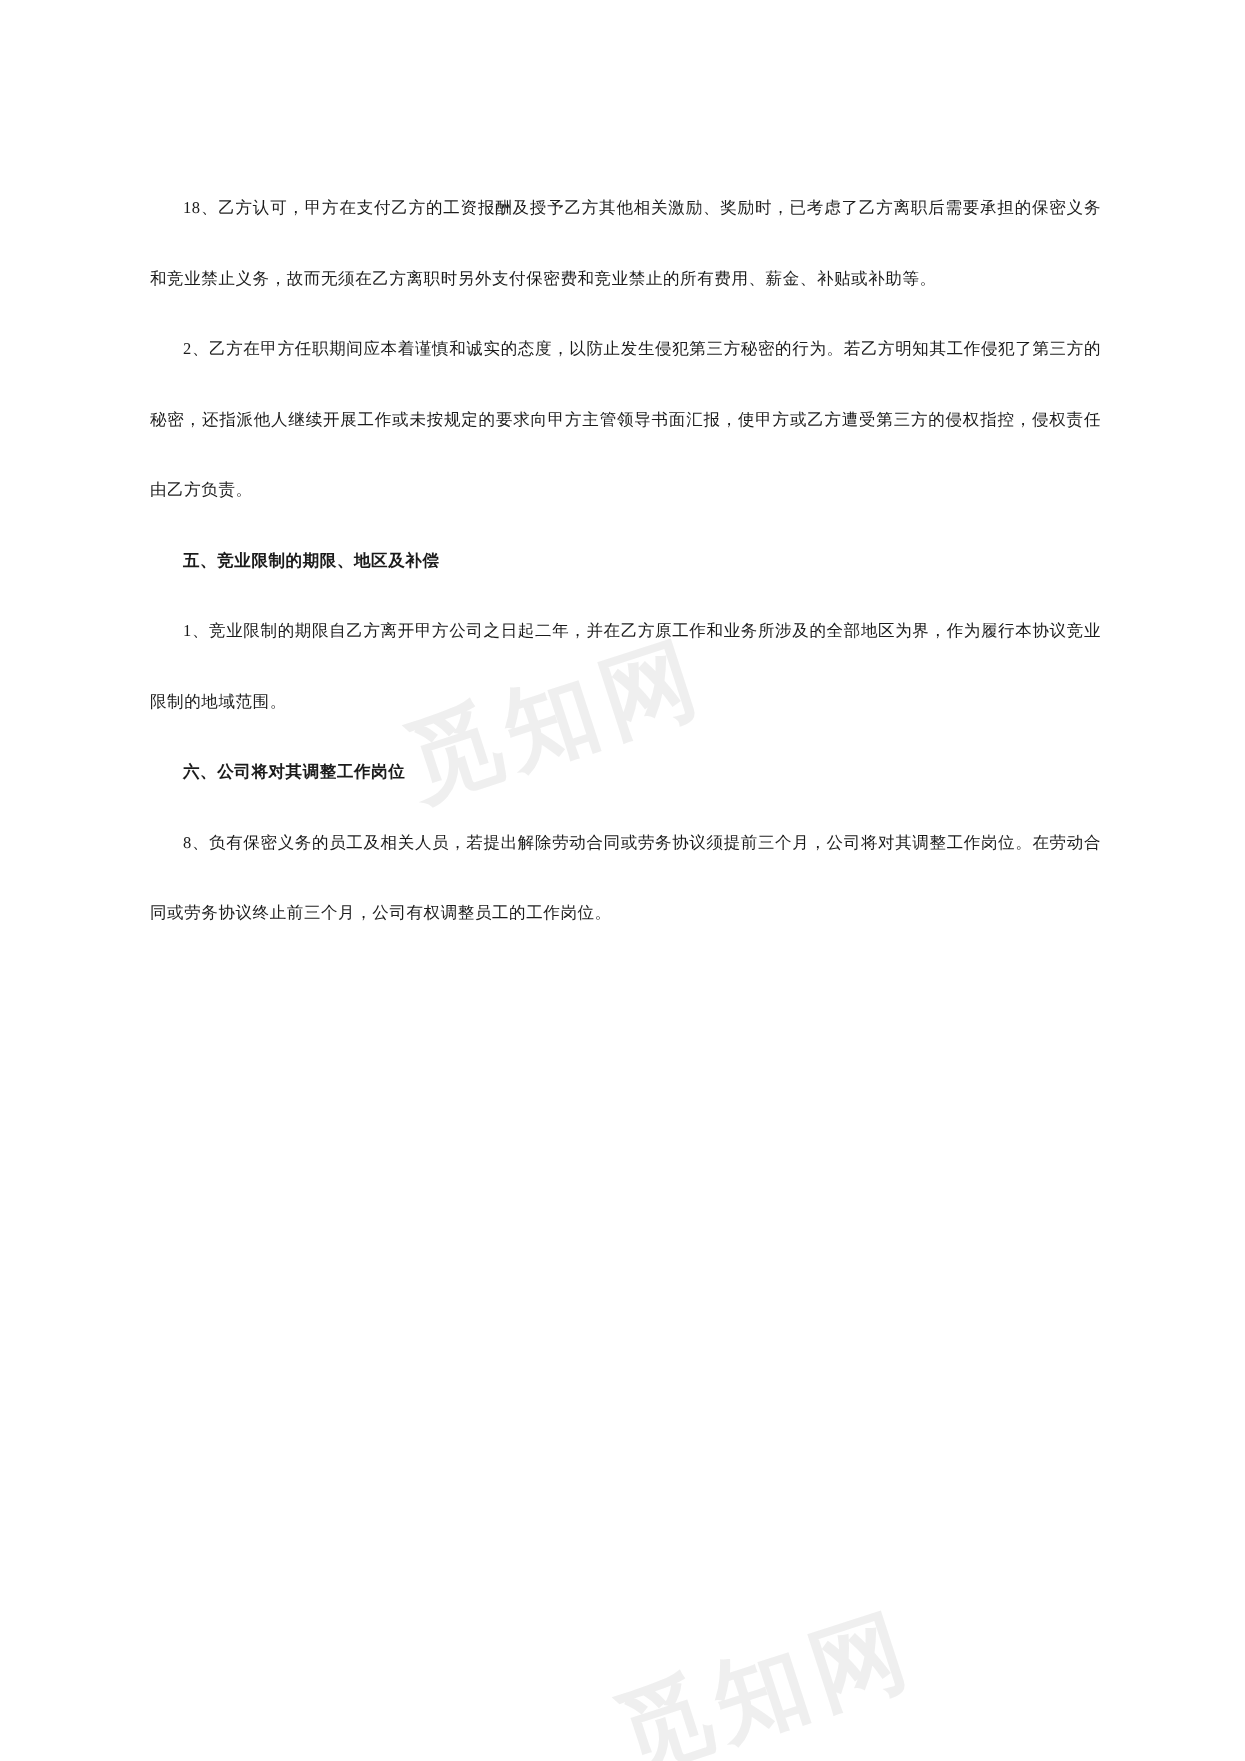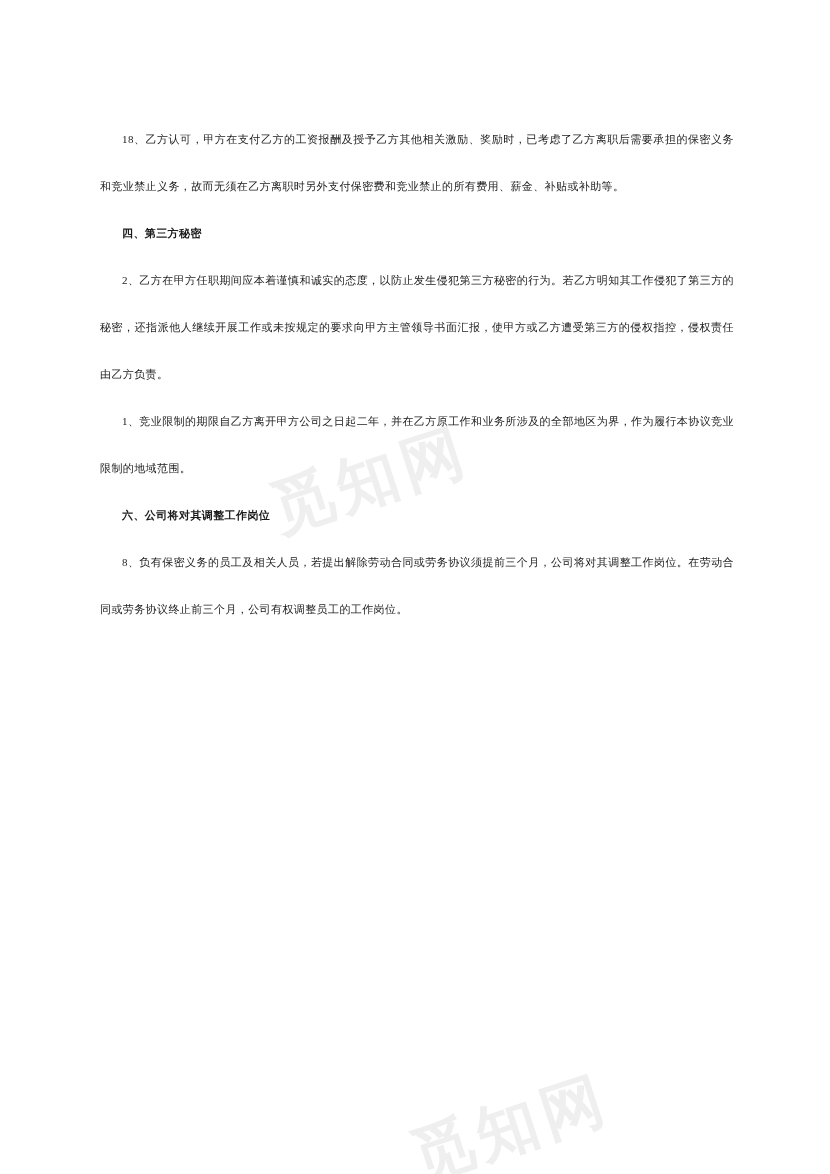--- a/index.html
+++ b/index.html
@@ -55,25 +55,25 @@
 
 <div class="page">
 
   <div class="watermark wm-center">觅知网</div>
 
   <div class="watermark wm-bottom">觅知网</div>
 
   <div class="content">
     <p class="para">18、乙方认可，甲方在支付乙方的工资报酬及授予乙方其他相关激励、奖励时，已考虑了乙方离职后需要承担的保密义务和竞业禁止义务，故而无须在乙方离职时另外支付保密费和竞业禁止的所有费用、薪金、补贴或补助等。</p>
 
-    <p class="para heading">四、第三方秘密</p>
 
 
     <p class="para">2、乙方在甲方任职期间应本着谨慎和诚实的态度，以防止发生侵犯第三方秘密的行为。若乙方明知其工作侵犯了第三方的秘密，还指派他人继续开展工作或未按规定的要求向甲方主管领导书面汇报，使甲方或乙方遭受第三方的侵权指控，侵权责任由乙方负责。</p>
 
+    <p class="para heading">五、竞业限制的期限、地区及补偿</p>
 
     <p class="para">1、竞业限制的期限自乙方离开甲方公司之日起二年，并在乙方原工作和业务所涉及的全部地区为界，作为履行本协议竞业限制的地域范围。</p>
 
 
     <p class="para heading">六、公司将对其调整工作岗位</p>
 
     <p class="para">8、负有保密义务的员工及相关人员，若提出解除劳动合同或劳务协议须提前三个月，公司将对其调整工作岗位。在劳动合同或劳务协议终止前三个月，公司有权调整员工的工作岗位。</p>
   </div>
 
 </div>

